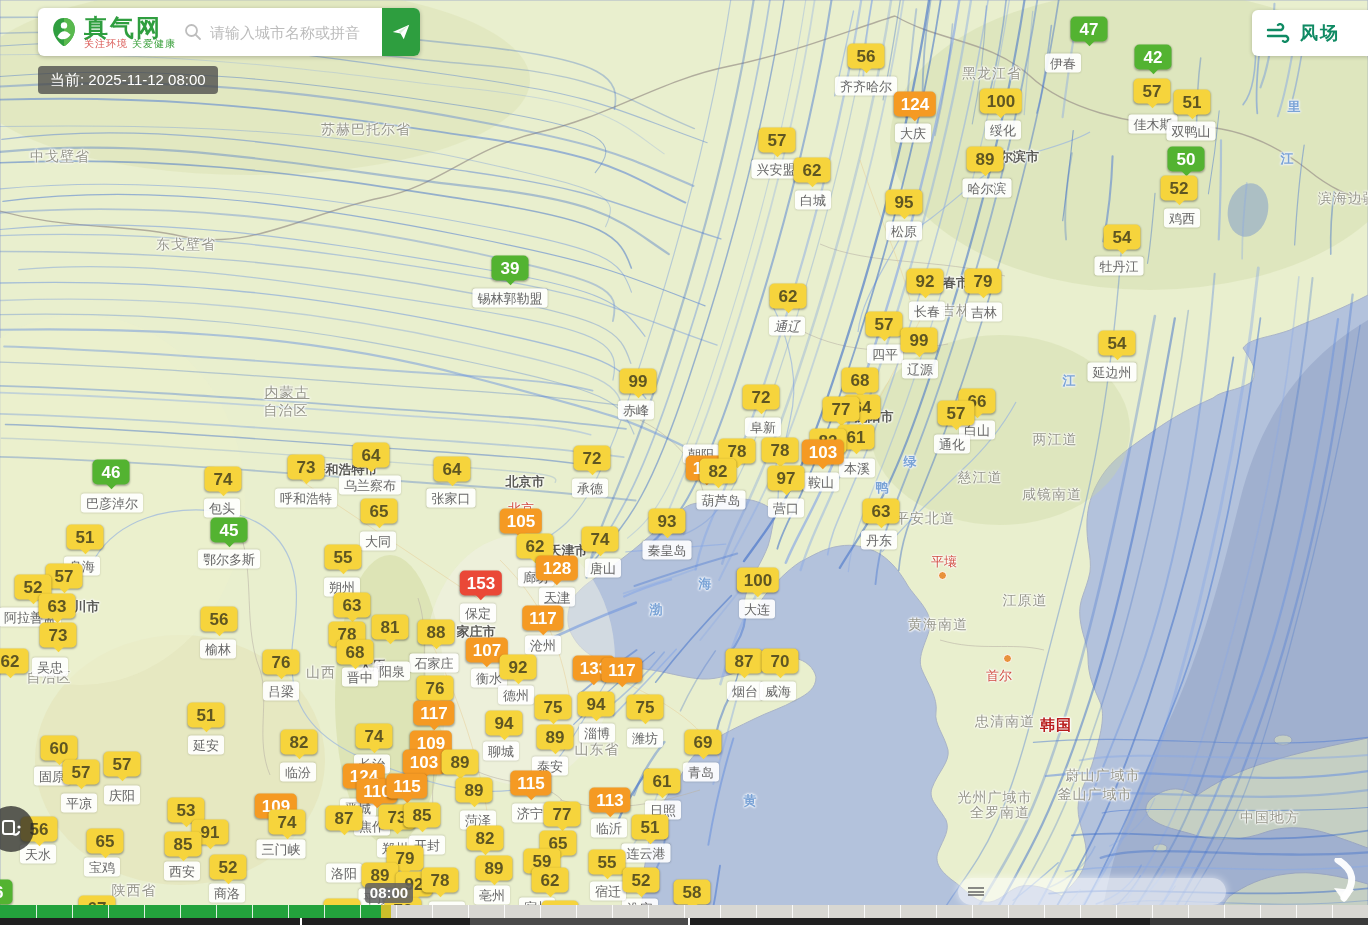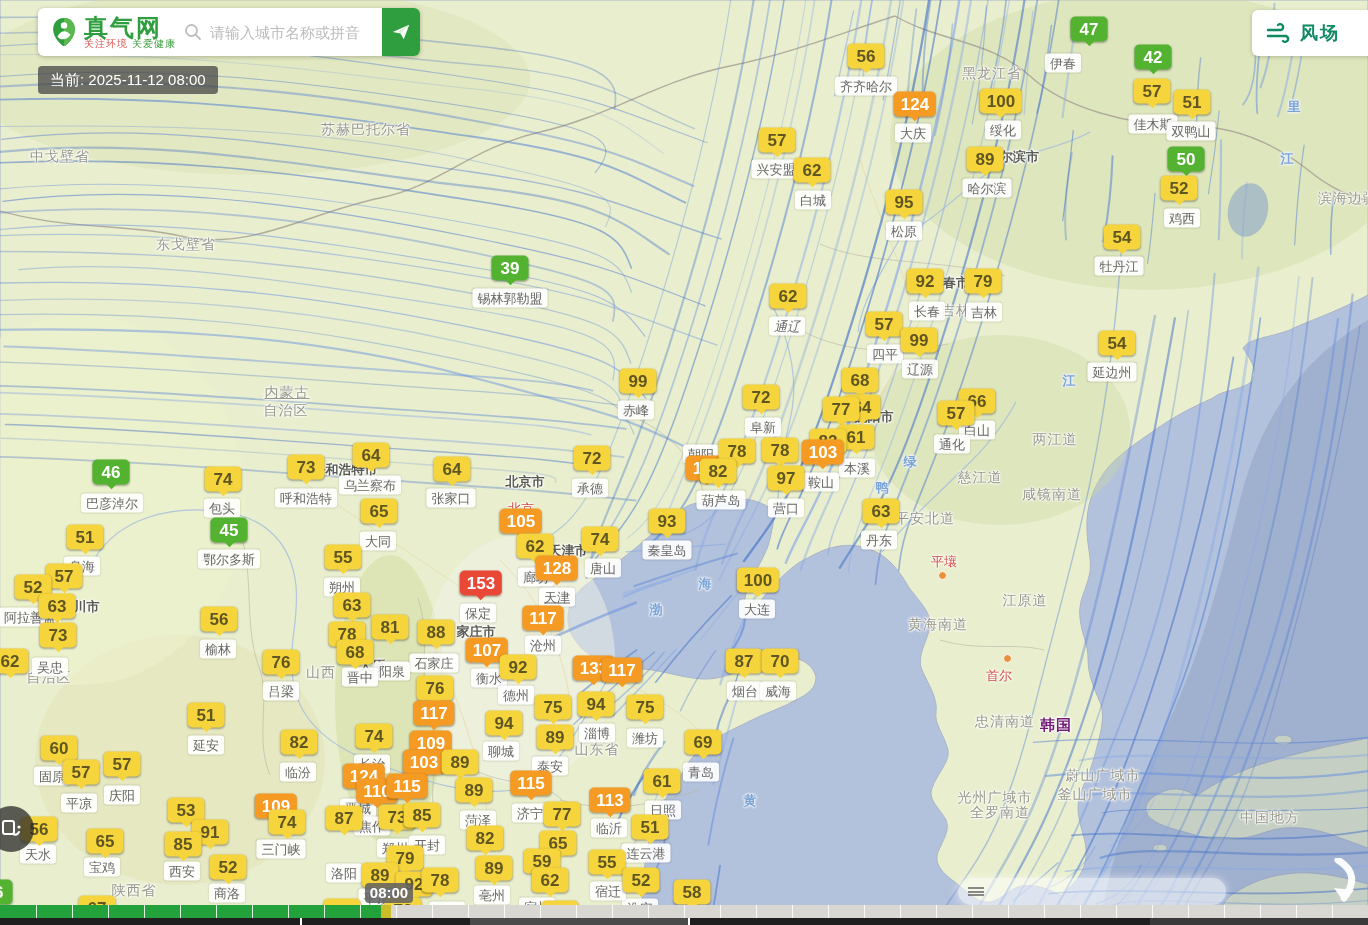--- a/index.html
+++ b/index.html
@@ -5,21 +5,21 @@
   html,body{margin:0;padding:0;}
   body{font-family:"Liberation Sans","DejaVu Sans",sans-serif;}
   #app{position:relative;width:1368px;height:925px;overflow:hidden;background:#e9efce;}
   #bgsvg{position:absolute;left:0;top:0;z-index:0;}
   #map-layers{position:absolute;left:0;top:0;width:1368px;height:925px;z-index:2;}
   #map-layers > div{position:absolute;transform:translate(-50%,-50%);white-space:nowrap;}
 
   
   .plab{color:#96968a;font-size:14px;letter-spacing:1px;
         text-shadow:-1px 0 2px #fff,1px 0 2px #fff,0 -1px 2px #fff,0 1px 2px #fff;}
-  .plab.bold{color:#701a75;font-weight:bold;font-size:15px;padding-left:28px;}
+  .plab.bold{color:#b91c1c;font-weight:bold;font-size:15px;padding-left:28px;}
   .citylab{color:#5a5a55;font-size:13px;font-weight:bold;
         text-shadow:-1px 0 2px #fff,1px 0 2px #fff,0 -1px 2px #fff,0 1px 2px #fff;}
   .wlab{color:#7aa3d6;font-size:13px;font-weight:bold;
         text-shadow:-1px 0 2px #eef3fb,1px 0 2px #eef3fb,0 -1px 2px #eef3fb,0 1px 2px #eef3fb;}
   .redlab{color:#d14b41;font-size:13px;
         text-shadow:-1px 0 2px #fff,1px 0 2px #fff,0 -1px 2px #fff,0 1px 2px #fff;}
 
   
   .clabel{background:rgba(255,255,255,.9);color:#666;font-size:13px;line-height:17px;
         padding:1px 5px;border-radius:3px;box-shadow:0 0 2px rgba(0,0,0,.2);}

